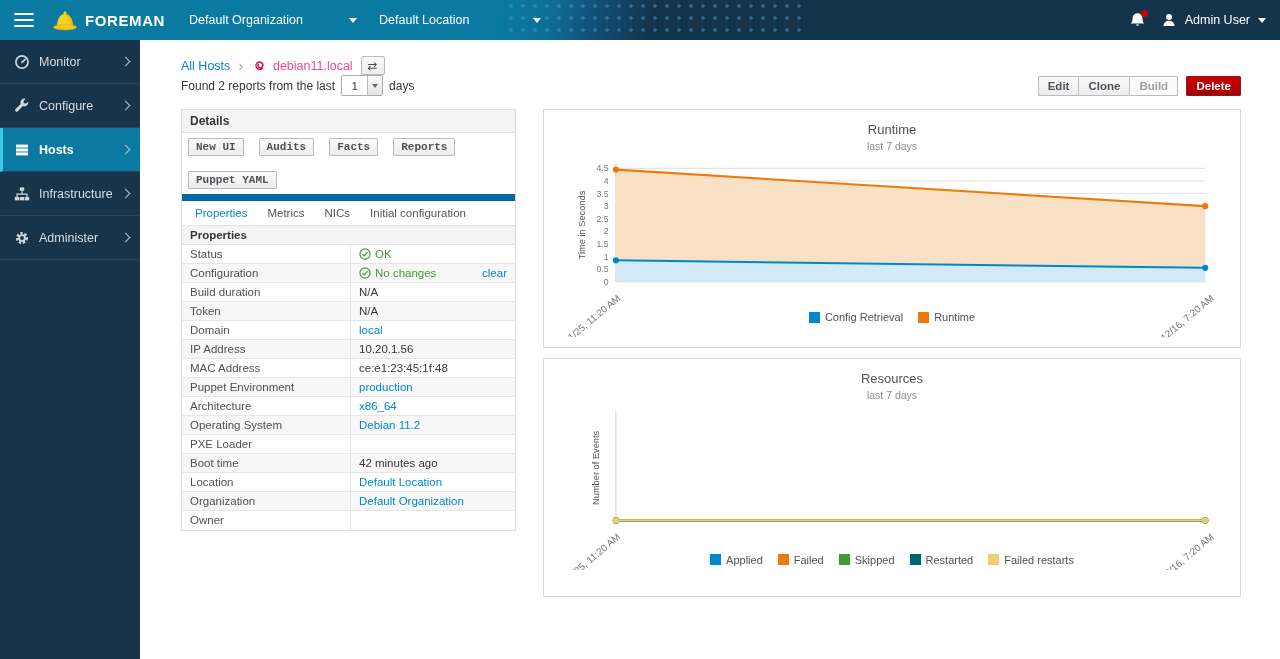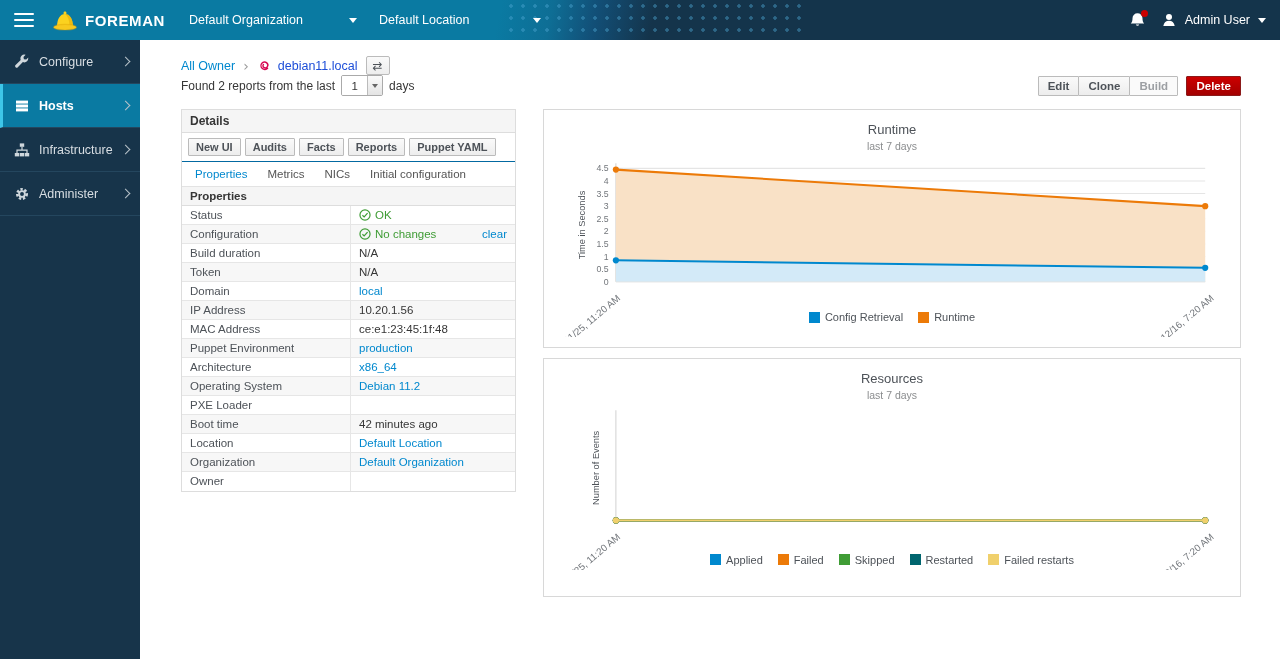--- a/index.html
+++ b/index.html
@@ -34,42 +34,42 @@
   .side-item .lbl { flex:1; }
   .side-item.active { background:#0a7aa2; border-left:3px solid #3ec6e8; padding-left:11px; color:#fff; font-weight:bold; }
   .chev { width:7px; height:7px; border-right:1.6px solid #b9c3ca; border-top:1.6px solid #b9c3ca; transform:rotate(45deg); flex:none; }
 
   
   .content { position:absolute; left:140px; top:40px; right:0; bottom:0; background:#fff; padding:16px 39px 0 41px; overflow:hidden; }
 
   .breadcrumb { display:flex; align-items:center; gap:8px; font-size:12.5px; }
   .breadcrumb a { color:#0088ce; }
   .bc-sep { color:#9b9b9b; font-size:14px; font-family:"DejaVu Sans",sans-serif; }
-  .bc-host { color:#1d4ed8; display:flex; align-items:center; gap:6px; }
+  .bc-host { color:#ec4899; display:flex; align-items:center; gap:6px; }
   .switch-btn { border:1px solid #bbb; background:linear-gradient(#fafafa,#ededed); border-radius:2px; width:24px; height:19px; display:flex; align-items:center; justify-content:center; cursor:pointer; font-family:"DejaVu Sans",sans-serif; font-size:12px; color:#4d5258; }
 
   .toolbar { display:flex; align-items:center; justify-content:space-between; }
   .reports-text { display:flex; align-items:center; gap:6px; color:#363636; }
   .mini-select { display:flex; border:1px solid #aaa; border-radius:2px; height:21px; cursor:pointer; overflow:hidden; }
   .mini-select .val { width:25px; background:#fff; display:flex; align-items:center; justify-content:center; font-size:11.5px; color:#363636; }
   .mini-select .arrow { width:15px; background:linear-gradient(#fafafa,#e4e4e4); border-left:1px solid #bbb; display:flex; align-items:center; justify-content:center; }
   .mini-select .arrow i { width:0; height:0; border-left:3.5px solid transparent; border-right:3.5px solid transparent; border-top:4.5px solid #666; }
 
   .btn { font-size:11.5px; font-weight:bold; color:#4d5258; background:linear-gradient(#fafafa,#ededed); border:1px solid #bbb; border-radius:1px; padding:3px 9px; cursor:pointer; font-family:inherit; }
   .btn-group { display:inline-flex;padding-left:8px; }
   .btn-group .btn + .btn { margin-left:-1px; }
   .btn.disabled { color:#9c9fa3; background:#fafafa; cursor:default; }
   .btn.danger { background:linear-gradient(#cc0000,#a30000); border-color:#8b1a1a; color:#fff; margin-left:5px; }
 
   .main { display:flex; gap:27px; margin-top:13px; align-items:flex-start; }
 
   
   .details-panel { width:335px; flex:none; border:1px solid #ddd; }
   .panel-hd { background:#f5f5f5; border-bottom:1px solid #ddd; font-weight:bold; font-size:12px; color:#363636; padding:4px 8px; }
-  .detail-btns { padding:5px 6px; display:flex; gap:4px; border-bottom:1px solid #0369a1; flex-wrap:wrap; }
+  .detail-btns { padding:5px 6px; display:flex; gap:15px; border-bottom:7px solid #0369a1; flex-wrap:wrap;font-family:Liberation Mono, monospace; }
   .detail-btns .btn { padding:2px 7px; font-size:11px; }
   .detail-tabs { display:flex; gap:2px; padding:0 4px; border-bottom:1px solid #e3e3e3; }
   .dtab { padding:6px 9px; font-size:11.5px; color:#555; cursor:pointer; }
   .dtab.active { color:#0088ce; }
   .props-hd { background:#f5f5f5; border-bottom:1px solid #ddd; font-weight:bold; font-size:11.5px; padding:3px 8px; color:#363636; }
   .prow { display:flex; border-bottom:1px solid #e6e6e6; font-size:11.5px; min-height:19px; }
   .prow:last-child { border-bottom:none;justify-content:center; }
   .prow:nth-child(even) { background:#f7f7f7; }
   .pl { width:168px; flex:none; padding:2.5px 8px; color:#4d5258; }
   .pv { flex:1; padding:2.5px 8px; border-left:1px solid #e6e6e6; display:flex; align-items:center; justify-content:space-between; gap:4px; }
@@ -141,20 +141,30 @@
         <span class="caret"></span>
       </span>
     </div>
   </div>
 </div>
 
 <div class="sidebar">
   <div class="side-item">
     <span class="icon">
       <svg width="16" height="16" viewBox="0 0 16 16">
+        <circle cx="8" cy="8" r="6.1" fill="none" stroke="#cfd7dc" stroke-width="1.7"></circle>
+        <line x1="8" y1="8.4" x2="11.1" y2="5.3" stroke="#cfd7dc" stroke-width="1.7" stroke-linecap="round"></line>
+      </svg>
+    </span>
+    <span class="lbl">Monitor</span>
+    <span class="chev"></span>
+  </div>
+  <div class="side-item">
+    <span class="icon">
+      <svg width="16" height="16" viewBox="0 0 16 16">
         <path d="M14 3.2a3.9 3.9 0 0 1-5.1 4.9L3.8 13.2a1.55 1.55 0 0 1-2.2-2.2l5.1-5.1A3.9 3.9 0 0 1 11.6 .8L9.5 2.9l.4 2.3 2.3.4L14.3 3.5z" fill="#cfd7dc"></path>
       </svg>
     </span>
     <span class="lbl">Configure</span>
     <span class="chev"></span>
   </div>
   <div class="side-item active">
     <span class="icon">
       <svg width="16" height="16" viewBox="0 0 16 16">
         <rect x="2" y="2.6" width="12" height="3" fill="#fff"></rect>
@@ -186,21 +196,21 @@
       </svg>
     </span>
     <span class="lbl">Administer</span>
     <span class="chev"></span>
   </div>
 </div>
 
 <div class="content">
 
   <div class="breadcrumb">
-    <a>All Owner</a>
+    <a>All Hosts</a>
     <span class="bc-sep">›</span>
     <span class="bc-host">
       <span class="icon">
         <svg width="15" height="15" viewBox="0 0 16 16">
           <path d="M11.3 11C9.9 12.6 7.3 12.8 5.7 11.3 4 9.8 3.8 7.2 5.2 5.6 6.5 4 8.9 3.9 10.4 5.2c1.3 1.2 1.5 3.1.4 4.4-1 1.1-2.6 1.3-3.7.3-.9-.8-1-2.1-.2-3" fill="none" stroke="#d70751" stroke-width="1.5" stroke-linecap="round"></path>
         </svg>
       </span>
       <span>debian11.local</span>
     </span>
     <span class="switch-btn">

